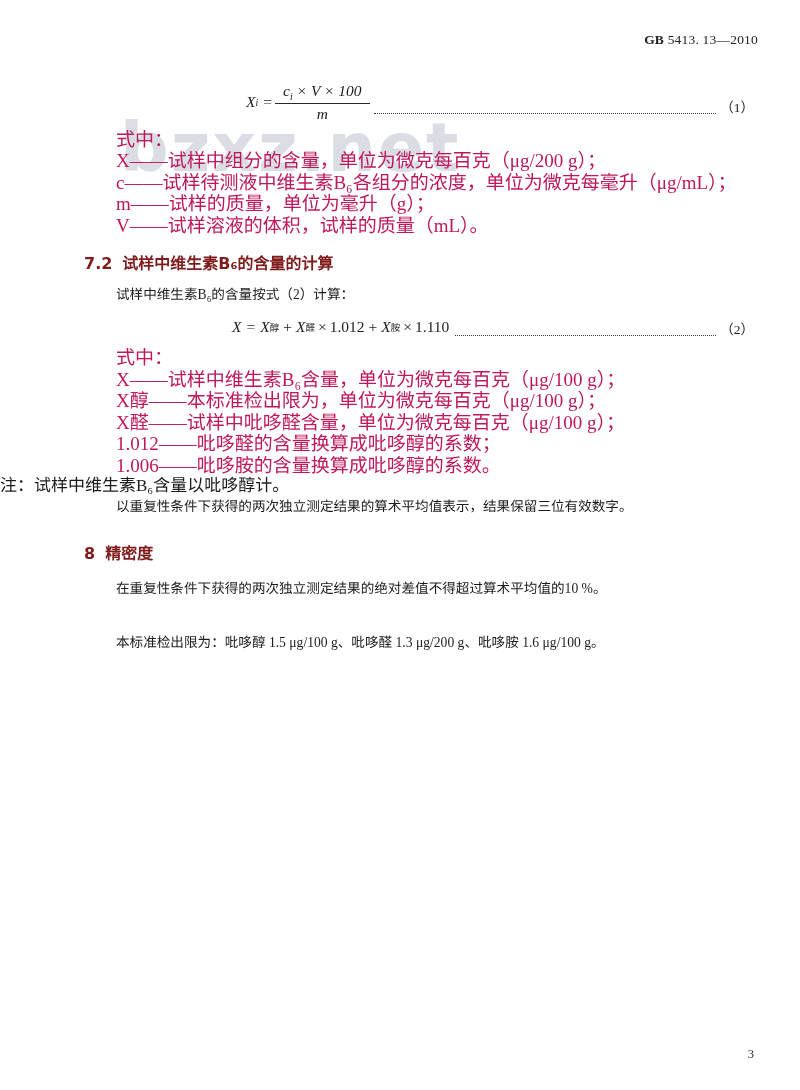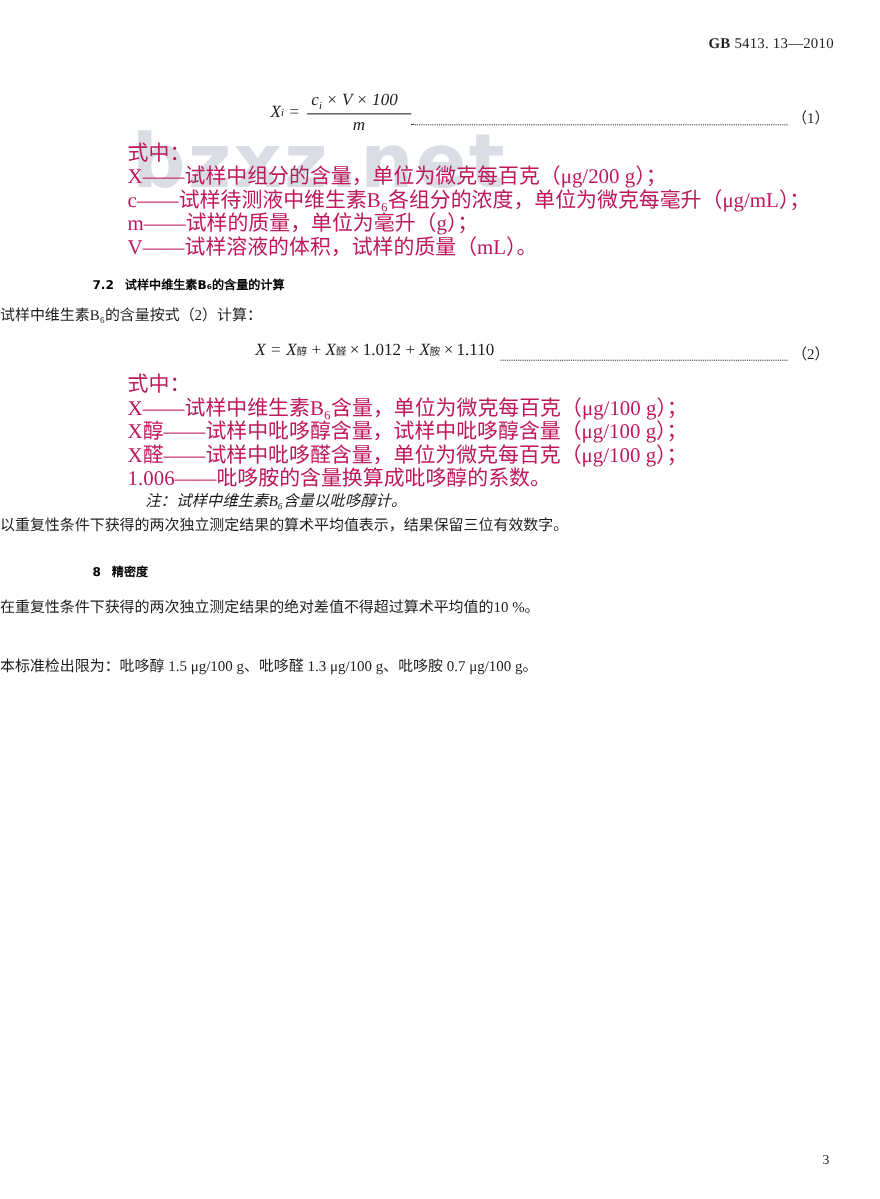--- a/index.html
+++ b/index.html
@@ -94,21 +94,21 @@
     font-size: 9.5px;
     vertical-align: sub;
     font-style: normal;
     font-family: "DejaVu Sans", sans-serif;
   }
 
   
   .frac {
     display: inline-flex;
     flex-direction: column;
-    align-items: flex-start;
+    align-items: center;
     vertical-align: middle;
     margin: 0 2px;
     line-height: 1.12;
   }
   .frac .num { padding: 0 4px 1px 4px; }
   .frac .den {
     border-top: 1px solid #2a2a2a;
     width: 100%;
     text-align: center;
     padding: 1px 4px 0 4px;
@@ -134,41 +134,40 @@
   
   .line {
     font-size: 19px;
     line-height: 21.5px;
     color: #be185d;
     white-space: nowrap;
   }
   .ind-1 { padding-left: 116px; }   
   .ind-2 { padding-left: 116px; }
   .note {
-    font-size: 14px;
+    font-size: 17px;
     line-height: 20px;
-    padding-left: 132px;
-    white-space: nowrap;
-    font-style: italic;
+    white-space: nowrap;
   }
 
   .para {
     font-size: 13.6px;
     line-height: 22px;
+    padding-left: 116px;
     white-space: nowrap;
   }
 
   
   .sec {
     font-family: "DejaVu Sans", "Liberation Sans", sans-serif;
-    font-size: 11px;
+    font-size: 16px;
     font-weight: bold;
     padding-left: 84px;
     white-space: nowrap;
-    color: #000000;
+    color: #7f1d1d;
   }
   .sec .num { font-weight: bold; margin-right: 10px; }
   .sec-72 { padding-left: 84px; }
 
   .spacer-6 { height: 6px; }
   .spacer-10 { height: 10px; }
   .spacer-14 { height: 14px; }
   .spacer-18 { height: 18px; }
   .spacer-22 { height: 22px; }
 
@@ -246,22 +245,23 @@
         <span>1.110</span>
       </span>
       <span class="leader"></span>
       <span class="eqno">（2）</span>
     </div>
 
     <div class="spacer-6"></div>
 
     <div class="line ind-1">式中：</div>
     <div class="line ind-2">X——试样中维生素B₆含量，单位为微克每百克（μg/100 g）；</div>
-    <div class="line ind-2">X醇——试样中吡哆醇含量，试样中吡哆醇含量（μg/100 g）；</div>
+    <div class="line ind-2">X醇——本标准检出限为，单位为微克每百克（μg/100 g）；</div>
     <div class="line ind-2">X醛——试样中吡哆醛含量，单位为微克每百克（μg/100 g）；</div>
+    <div class="line ind-2">1.012——吡哆醛的含量换算成吡哆醇的系数；</div>
     <div class="line ind-2">1.006——吡哆胺的含量换算成吡哆醇的系数。</div>
 
     <div class="note">注：试样中维生素B₆含量以吡哆醇计。</div>
 
     <div class="para">以重复性条件下获得的两次独立测定结果的算术平均值表示，结果保留三位有效数字。</div>
 
     <div class="spacer-22"></div>
 
     <div class="sec">
       <span class="num">8</span><span>精密度</span>
@@ -269,19 +269,19 @@
 
     <div class="spacer-14"></div>
 
     <div class="para">在重复性条件下获得的两次独立测定结果的绝对差值不得超过算术平均值的10 %。</div>
 
     <div class="spacer-18"></div>
 
 
     <div class="spacer-14"></div>
 
-    <div class="para">本标准检出限为：吡哆醇 1.5 μg/100 g、吡哆醛 1.3 μg/100 g、吡哆胺 0.7 μg/100 g。</div>
+    <div class="para">本标准检出限为：吡哆醇 1.5 μg/100 g、吡哆醛 1.3 μg/200 g、吡哆胺 1.6 μg/100 g。</div>
 
   </div>
 
   <div class="pageno">3</div>
 
 </div>
 
 </body></html>

